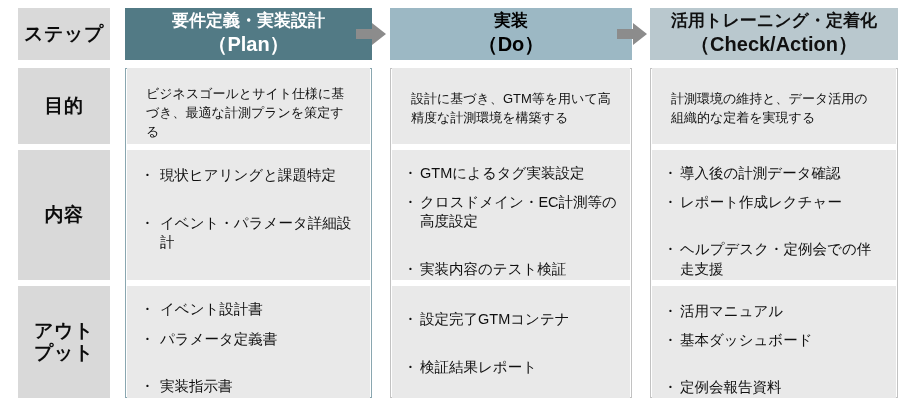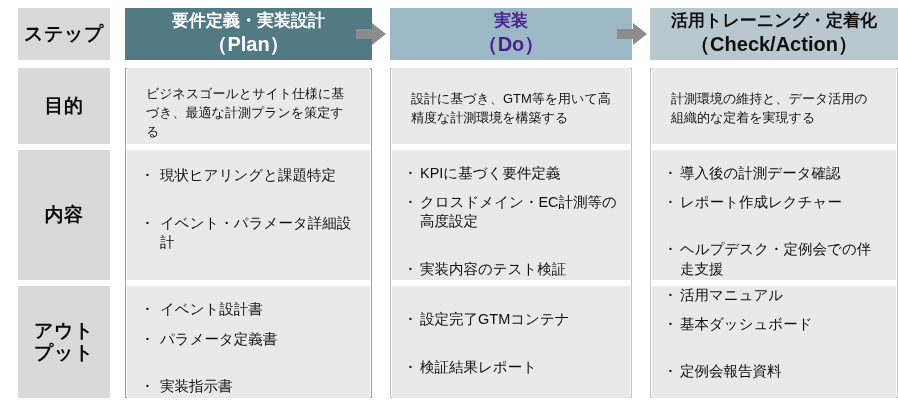--- a/index.html
+++ b/index.html
@@ -56,21 +56,21 @@
     justify-content: center;
     text-align: center;
     font-weight: bold;
     font-size: 17px;
     line-height: 1.28;
     color: #ffffff;
     box-sizing: border-box;
     padding: 0 16px;
   }
   .step-head.col1 { left: 125px; width: 247px; background: #527a85; }
-  .step-head.col2 { left: 390px; width: 242px; background: #9cb8c4; color: #4c1d95; }
+  .step-head.col2 { left: 390px; width: 242px; background: #9cb8c4; color: #000000; }
   .step-head.col3 { left: 650px; width: 248px; background: #b9c8ce; color: #101010; }
   .step-head .line2 { font-size: 20px; }
 
   
   .arrow {
     position: absolute;
     top: 22px;
     width: 30px;
     height: 24px;
   }
@@ -108,21 +108,21 @@
   .cell.c2 { left: 392px; width: 238px; }
   .cell.c3 { left: 652px; width: 244px; }
 
   .cell.r-purpose.c2,
   .cell.r-purpose.c3 { padding-top: 14px; }
   .cell.r-content.c1 { padding-top: 16px; }
   .cell.r-content.c2 { padding-top: 14px; }
   .cell.r-content.c3 { padding-top: 14px; }
   .cell.r-output.c1 { padding-top: 14px; }
   .cell.r-output.c2 { padding-top: 24px; }
-  .cell.r-output.c3 { padding-top: 0; }
+  .cell.r-output.c3 { padding-top: 16px; }
 
   .para {
     margin: 8px;
     font-size: 13px;
     line-height: 1.46;
   }
 
   ul.bullets {
     margin: 0;
     padding: 0;
@@ -207,21 +207,21 @@
   </div>
 
   <div class="cell r-content c1">
     <ul class="bullets">
       <li>現状ヒアリングと課題特定</li>
       <li>イベント・パラメータ詳細設計</li>
     </ul>
   </div>
   <div class="cell r-content c2">
     <ul class="bullets">
-      <li>KPIに基づく要件定義</li>
+      <li>GTMによるタグ実装設定</li>
       <li>クロスドメイン・EC計測等の高度設定</li>
       <li>実装内容のテスト検証</li>
     </ul>
   </div>
   <div class="cell r-content c3">
     <ul class="bullets">
       <li>導入後の計測データ確認</li>
       <li>レポート作成レクチャー</li>
       <li>ヘルプデスク・定例会での伴走支援</li>
     </ul>

